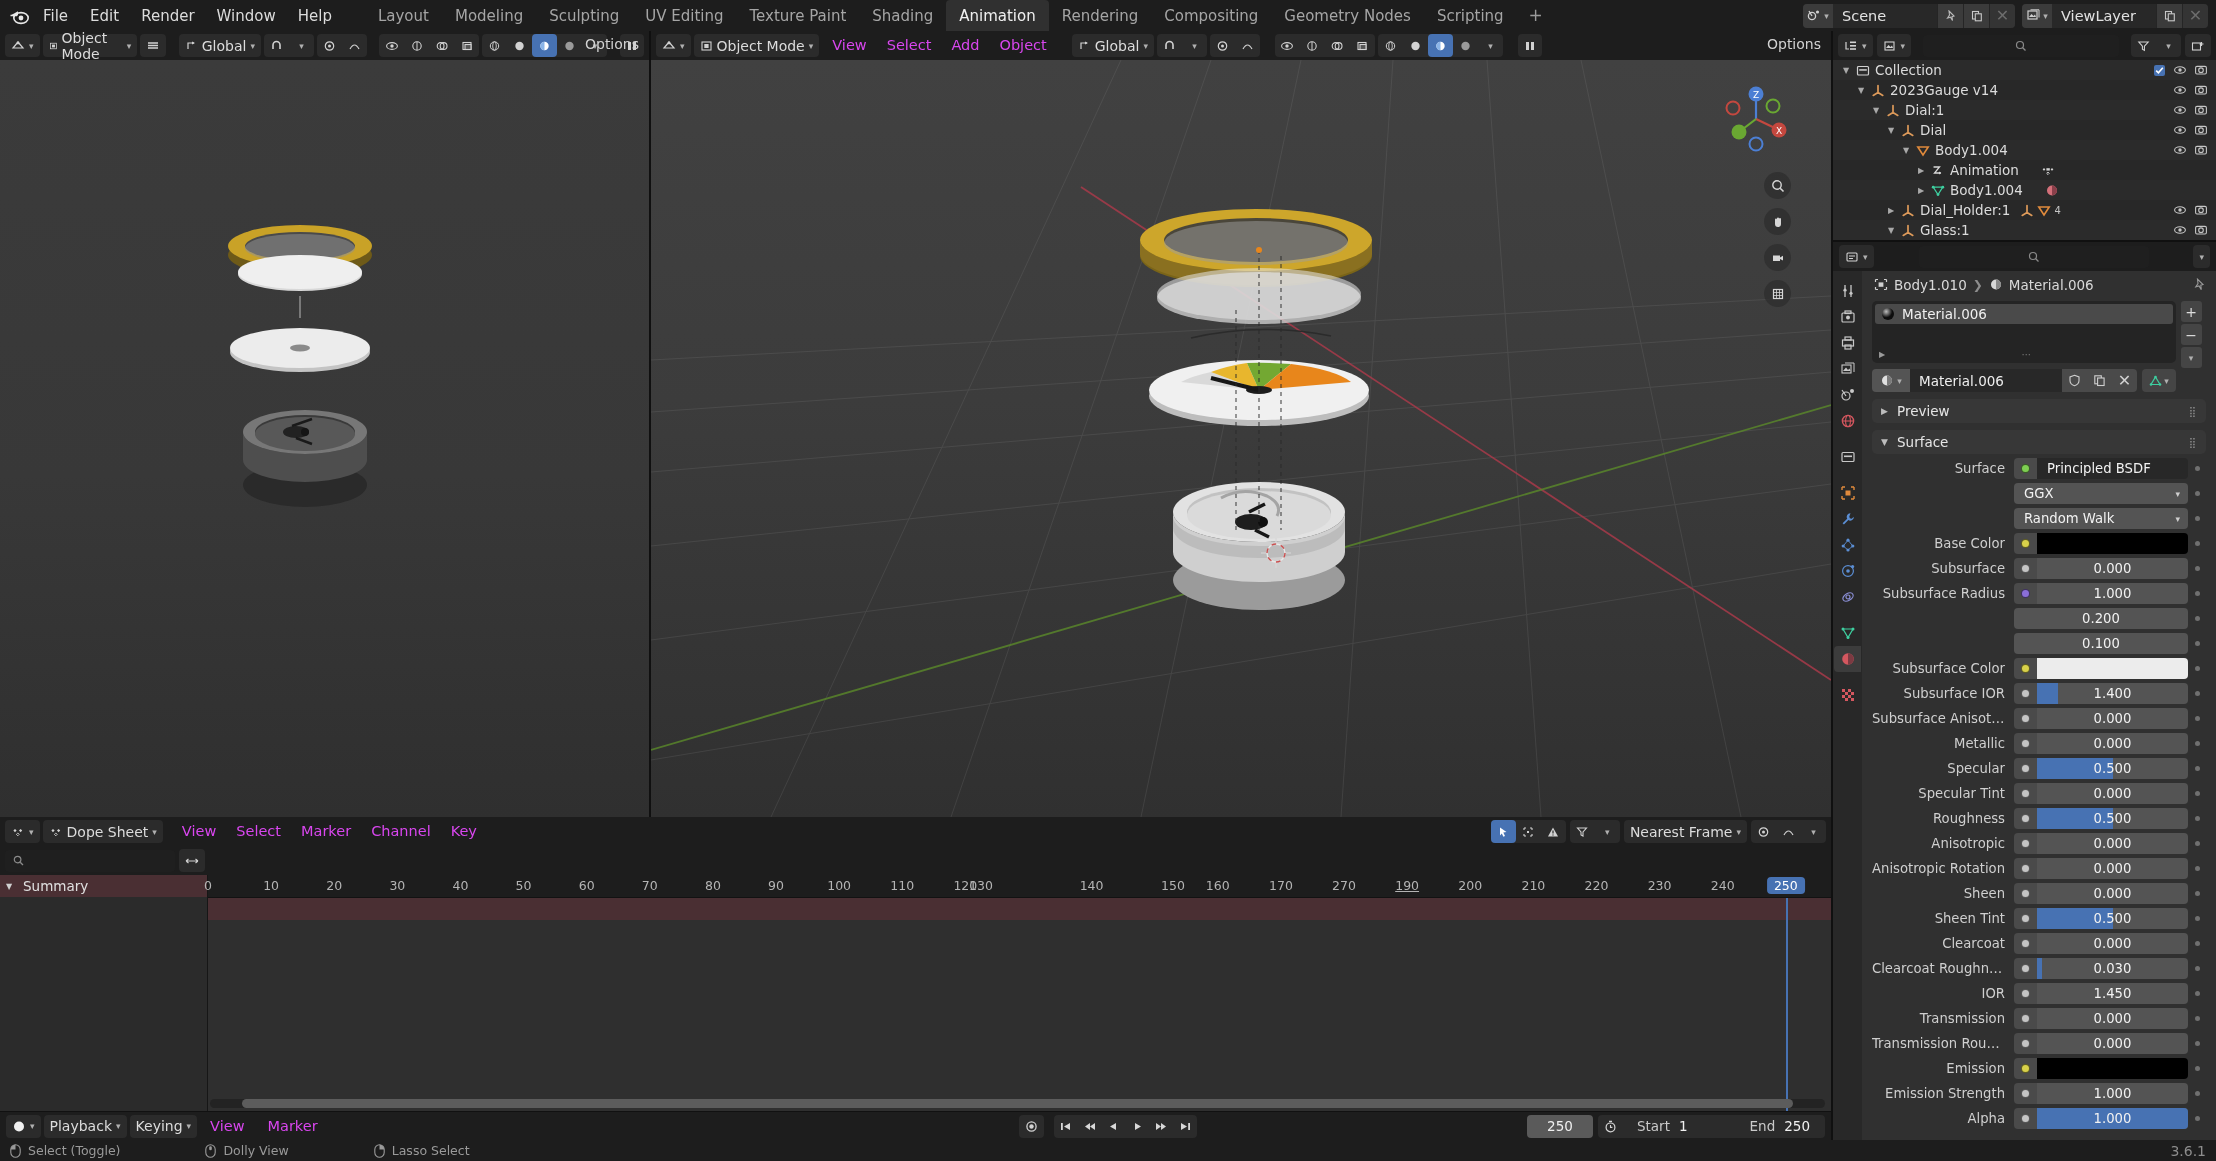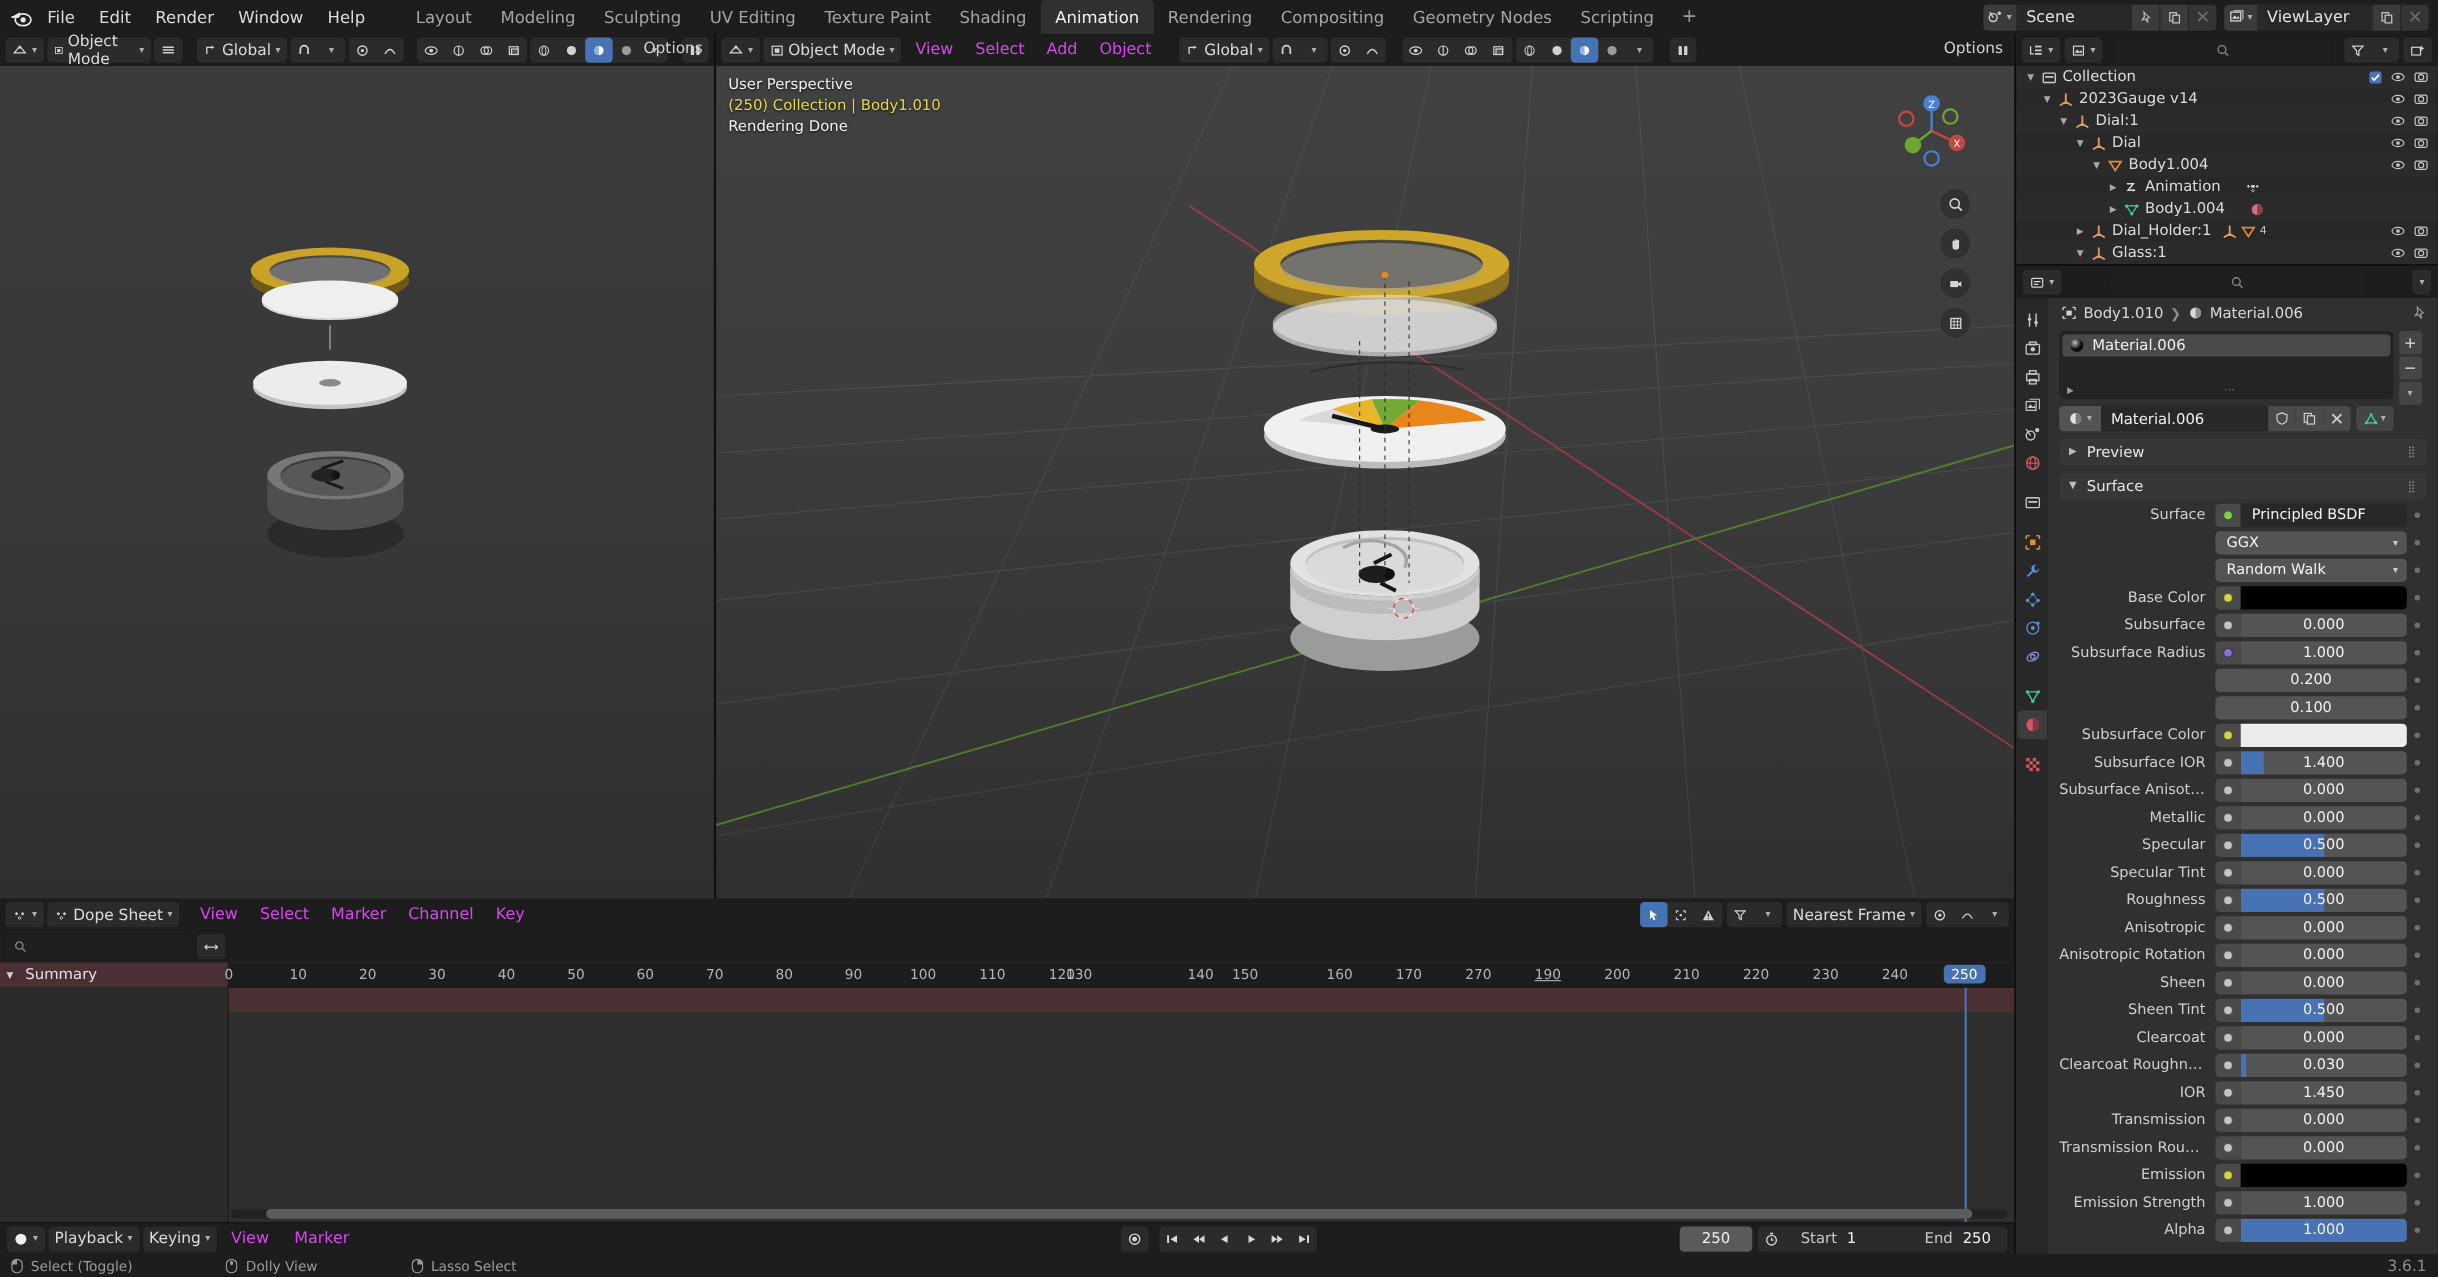--- a/index.html
+++ b/index.html
@@ -668,25 +668,20 @@
 
               <g transform="translate(625,493)">
                 <circle r="9" fill="none" stroke="#e8e8e8" stroke-width="1.4"></circle>
                 <circle r="9" fill="none" stroke="#c94f4f" stroke-width="1.4" stroke-dasharray="4.7 4.7"></circle>
                 <path d="M-15 0 H-10 M10 0 H15 M0 -15 V-10 M0 10 V15" stroke="#d8d8d8" stroke-width="1.2"></path>
               </g>
 
               <circle cx="608" cy="190" r="3" fill="#e8861b"></circle>
             </svg>
 
-            <div class="vp-overlay-text">
-              <div>User Perspective</div>
-              <div class="hl">(250) Collection | Body1.010</div>
-              <div>Rendering Done</div>
-            </div>
 
             <div class="axis-gizmo">
               <svg width="78" height="78" viewBox="0 0 78 78">
                 <line x1="39" y1="39" x2="39" y2="14" stroke="#4c7fd4" stroke-width="2.2"></line>
                 <line x1="39" y1="39" x2="62" y2="50" stroke="#c4483f" stroke-width="2.2"></line>
                 <line x1="39" y1="39" x2="22" y2="52" stroke="#6aa832" stroke-width="2.2"></line>
                 <circle cx="39" cy="14" r="7.5" fill="#4c7fd4"></circle>
                   <text x="39" y="18" font-size="9" fill="#fff" text-anchor="middle" font-family="DejaVu Sans">Z</text>
                 <circle cx="62" cy="50" r="7.5" fill="#c4483f"></circle>
                   <text x="62" y="54" font-size="9" fill="#fff" text-anchor="middle" font-family="DejaVu Sans">X</text>
@@ -839,21 +834,21 @@
                 <div class="tick" style="left: 315.564px;">50</div>
                 <div class="tick" style="left: 378.677px;">60</div>
                 <div class="tick" style="left: 441.79px;">70</div>
                 <div class="tick" style="left: 504.903px;">80</div>
                 <div class="tick" style="left: 568.016px;">90</div>
                 <div class="tick" style="left: 631.128px; text-align: right;">100</div>
                 <div class="tick" style="left: 694.241px;">110</div>
                 <div class="tick" style="left: 757.354px;">120</div>
                 <div class="tick" style="left: 773px;">130</div>
                 <div class="tick" style="left: 883.58px;">140</div>
-                <div class="tick" style="left: 924px;">150</div>
+                <div class="tick" style="left: 965px;">150</div>
                 <div class="tick" style="left: 1009.81px;">160</div>
                 <div class="tick" style="left: 1072.92px;">170</div>
                 <div class="tick" style="left: 1136.03px;">270</div>
                 <div class="tick" style="left: 1199.14px; text-decoration: underline;">190</div>
                 <div class="tick" style="left: 1262.26px;">200</div>
                 <div class="tick" style="left: 1325.37px;">210</div>
                 <div class="tick" style="left: 1388.48px;">220</div>
                 <div class="tick" style="left: 1451.6px;">230</div>
                 <div class="tick" style="left: 1514.71px;">240</div>
               </div>

